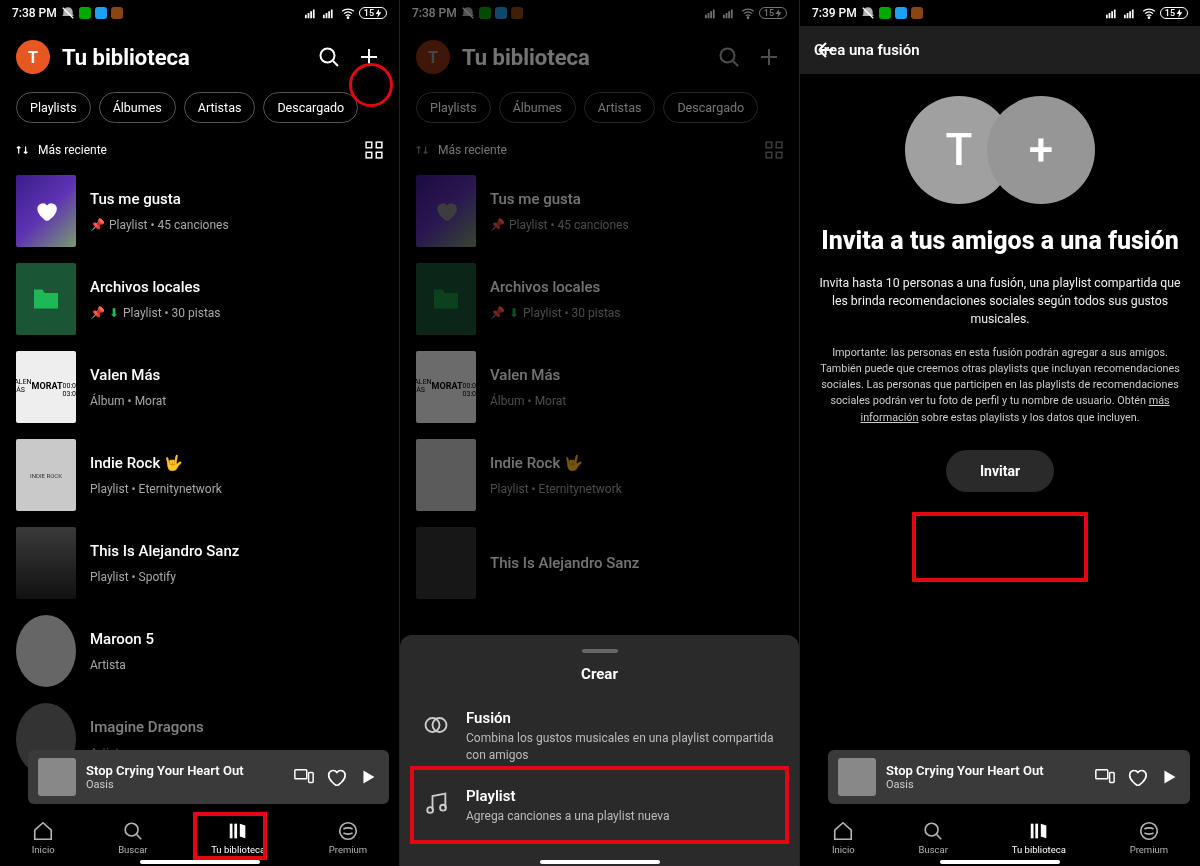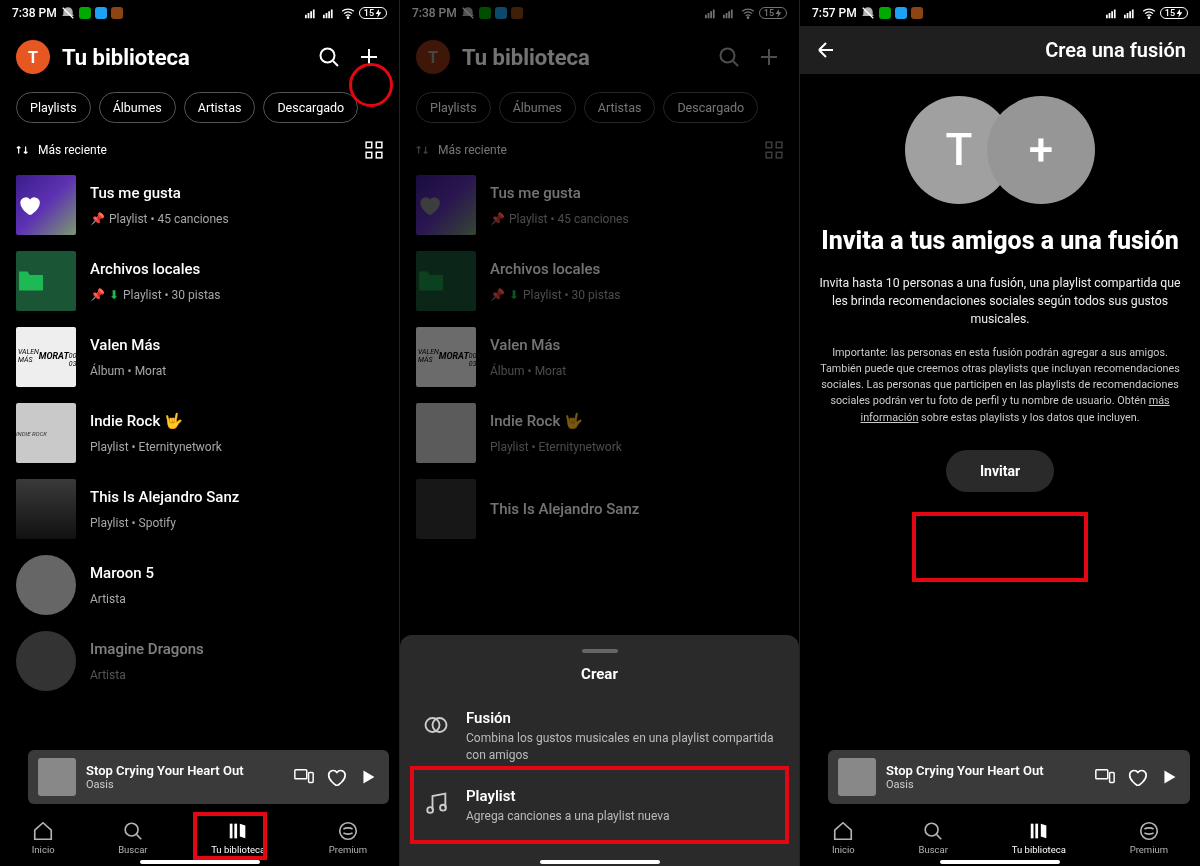--- a/index.html
+++ b/index.html
@@ -26,21 +26,21 @@
 
 .chips { display:flex; gap:8px; padding:4px 16px 10px; }
 .chip { border:1px solid #555; border-radius:20px; padding:7px 13px; font-size:12.5px; }
 
 .sort-row { display:flex; align-items:center; justify-content:space-between; padding:8px 16px; }
 .sort-left { display:flex; align-items:center; gap:8px; font-size:12px; }
 .grid-ic { width:18px; height:18px; }
 
 .list { padding:0 16px; }
 .item { display:flex; align-items:center; gap:14px; padding:8px 0; }
-.thumb { width:60px; height:60px; flex:0 0 60px; display:flex; align-items:center; justify-content:flex-start; font-size:10px; border-radius:2px;font-style:italic; }
+.thumb { width:60px; height:72px; flex:0 0 60px; display:flex; align-items:center; justify-content:center; font-size:10px; border-radius:2px; }
 .thumb.grad { background:linear-gradient(135deg,#3a1d8a 0%,#5e32b3 50%,#7a9b6e 100%); }
 .thumb.folder { background:#1a5636; }
 .thumb.cover { background:#ddd; }
 .thumb.round { border-radius:50%; background:#666; }
 .item-txt { display:flex; flex-direction:column; gap:10px; }
 .iname { font-size:15px; font-weight:500; }
 .isub { font-size:12px; color:#a7a7a7; display:flex; align-items:center; gap:4px; }
 .pin { color:#1db954; font-size:12px; }
 
 .now-playing { position:absolute; left:28px; right:10px; background:#3a3a3a; border-radius:6px; padding:8px 10px; display:flex; align-items:center; gap:10px; z-index:3; }
@@ -60,21 +60,21 @@
 .sheet-handle { width:36px; height:4px; background:#666; border-radius:3px; margin:4px auto 12px; }
 .sheet-title { text-align:center; font-size:15px; font-weight:700; margin-bottom:14px; }
 .sheet-item { display:flex; align-items:flex-start; gap:16px; padding:12px 22px; }
 .sheet-ic { width:28px; height:28px; flex:0 0 28px; display:flex; align-items:center; justify-content:center; margin-top:2px; }
 .sheet-txt { display:flex; flex-direction:column; gap:3px; }
 .sheet-name { font-size:15px; font-weight:600; }
 .sheet-desc { font-size:12px; color:#bbb; line-height:1.35; }
 
 .blend-header { height:48px; display:flex; align-items:center; padding:0 14px; background:#1f1f1f; }
 .blend-back { width:24px; height:24px; }
-.blend-htitle { flex:1; text-align:right; font-size:20px; font-weight:600; margin-left:-24px; }
+.blend-htitle { flex:1; text-align:left; font-size:15px; font-weight:600; margin-left:-24px; }
 .blend-body { padding:22px 18px; text-align:center; }
 .blend-circles { display:flex; justify-content:center; gap:-20px; margin-bottom:22px; }
 .bcircle { width:108px; height:108px; border-radius:50%; background:#a0a0a0; display:flex; align-items:center; justify-content:center; font-size:44px; font-weight:500; color:#fff; }
 .bcircle:nth-child(2) { margin-left:-26px; background:#969696; }
 .blend-h1 { font-size:25px; font-weight:800; line-height:1.18; margin-bottom:18px; }
 .blend-p { font-size:12.3px; line-height:1.5; margin-bottom:16px; color:#eee; }
 .blend-small { font-size:10.8px; line-height:1.5; color:#ccc; margin-bottom:24px; }
 .blend-small u { text-decoration:underline; }
 .invite-btn { display:inline-block; background:#2a2a2a; padding:13px 34px; border-radius:30px; font-size:14px; font-weight:700; }
 </style>
@@ -457,21 +457,21 @@
           </div>
     </div>
   </div>
   <div class="red-box" style="bottom:22px; left:10px; right:10px; height:78px;"></div>
   <div class="home-ind" style="z-index:12"></div>
 </div>
 
 <div class="screen">
   <div class="status-bar">
     <div class="sb-left">
-          <span>7:57 PM</span>
+          <span>7:39 PM</span>
       <span class="sb-ic">
             <svg viewBox="0 0 24 24" fill="#fff">
               <path d="M12 2a8 8 0 00-8 8v4l-2 3h20l-2-3v-4a8 8 0 00-8-8z" opacity=".7"></path>
               <line x1="3" y1="3" x2="21" y2="21" stroke="#fff" stroke-width="2"></line>
             </svg>
           </span>
       <span class="sb-dot" style="background:#0a0"></span>
           <span class="sb-dot" style="background:#1da1f2"></span>
           <span class="sb-dot" style="background:#8b4513"></span>
     </div>

